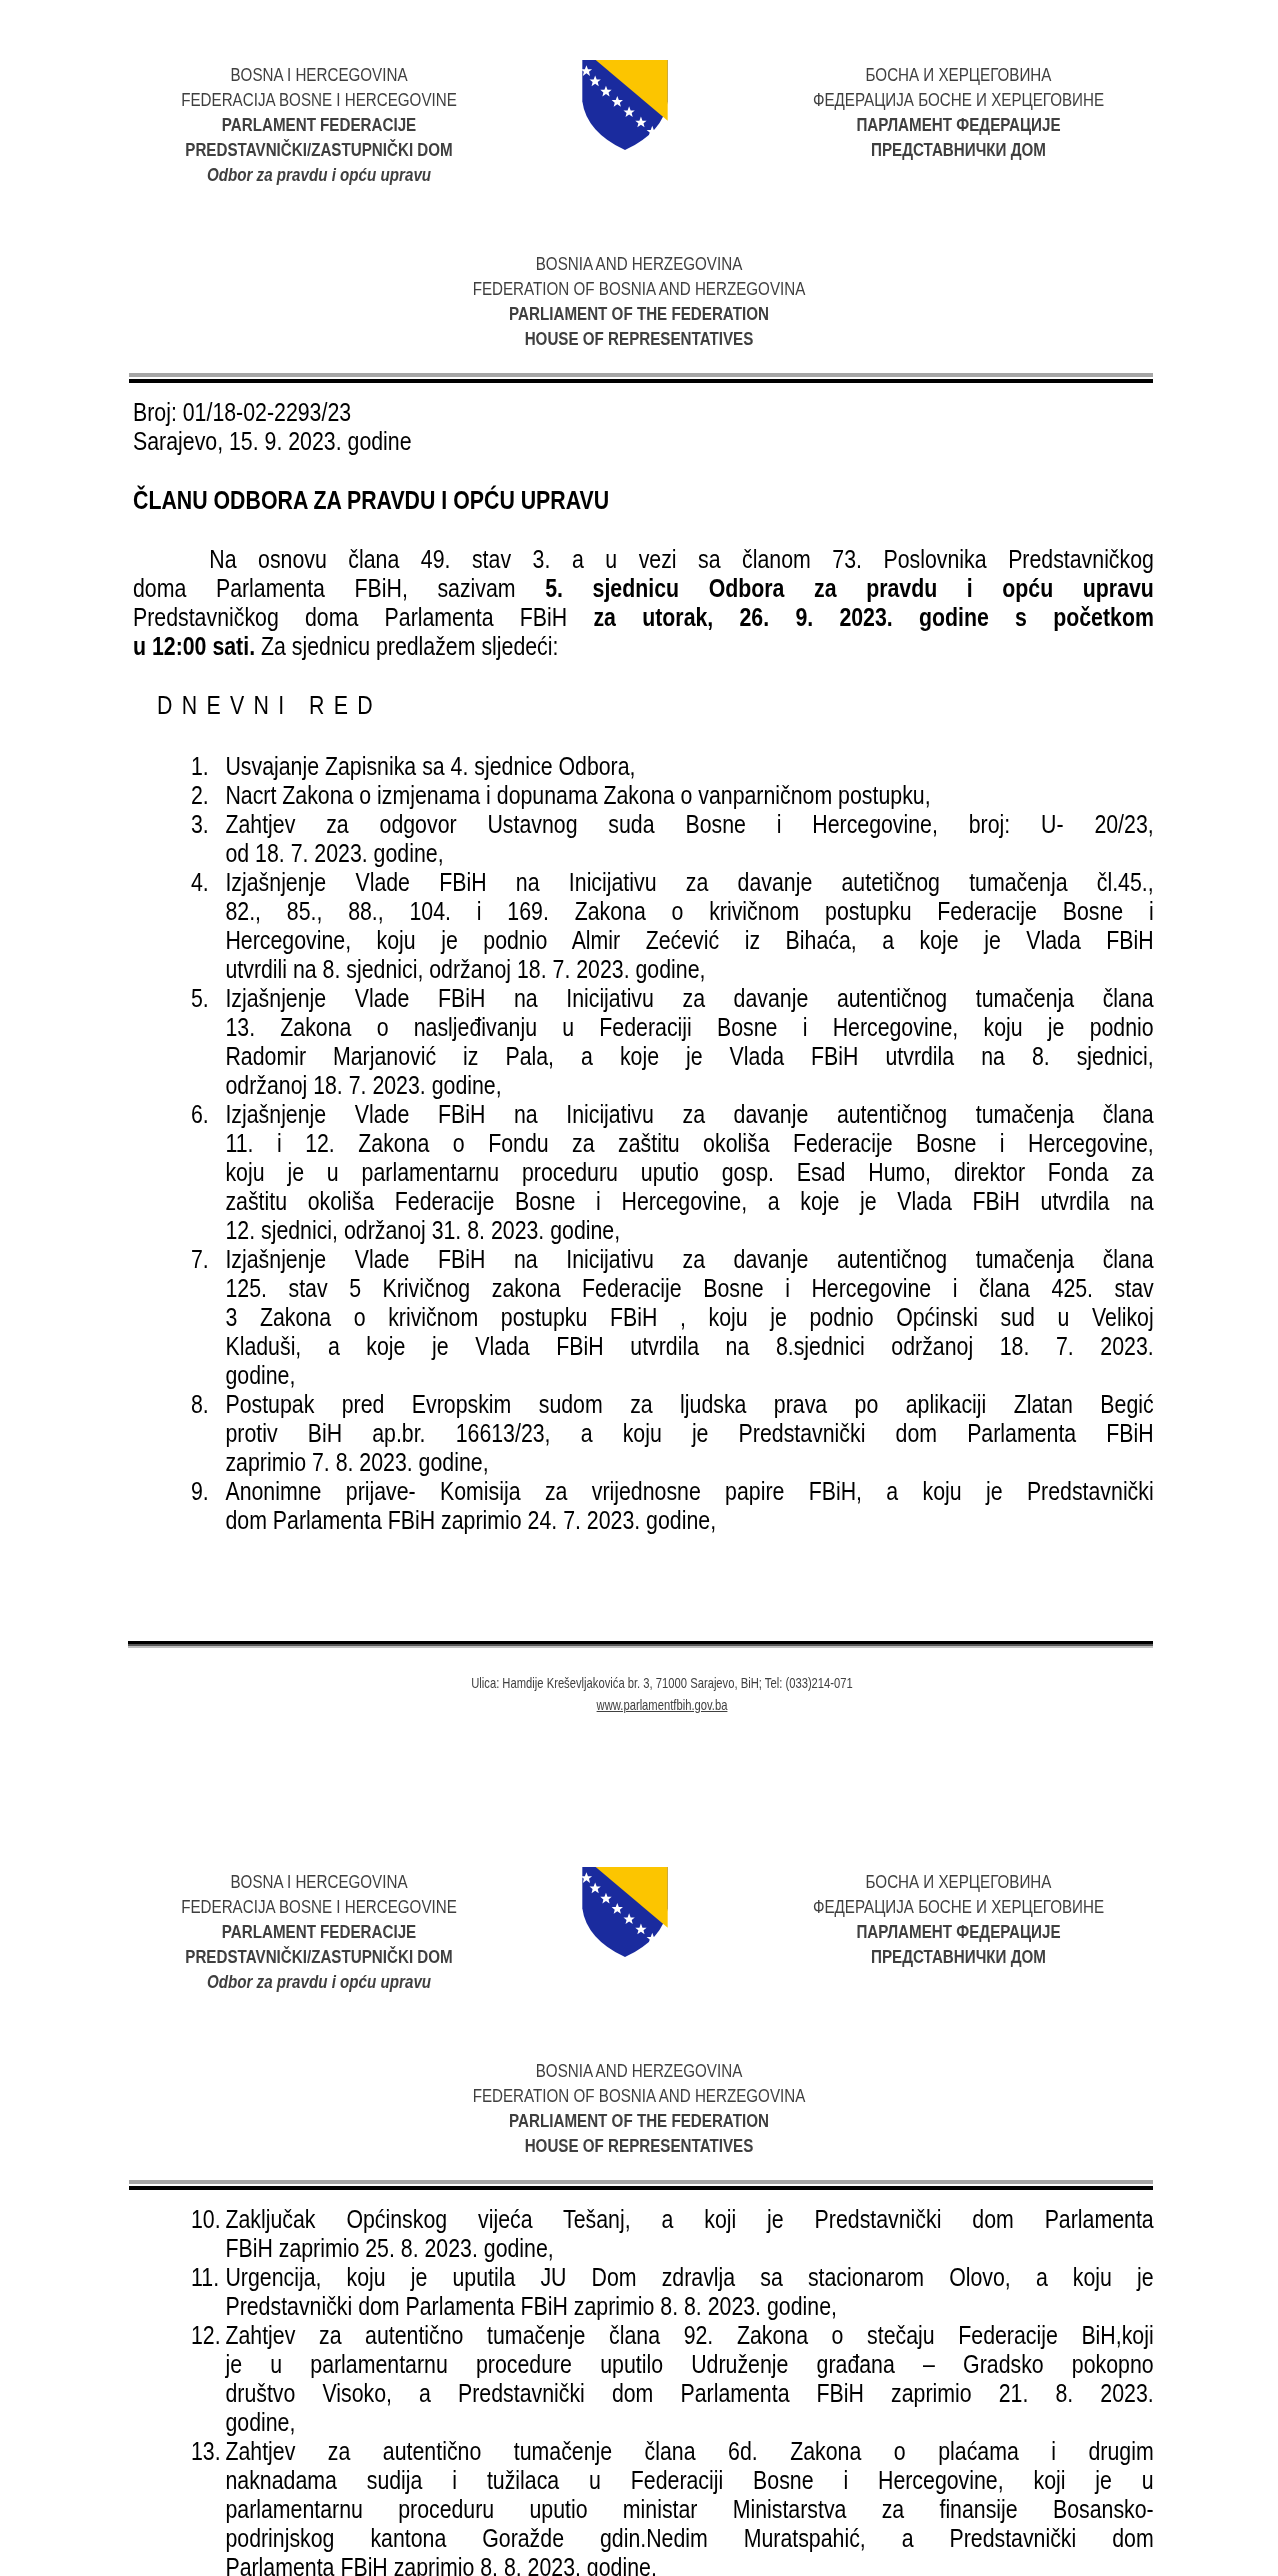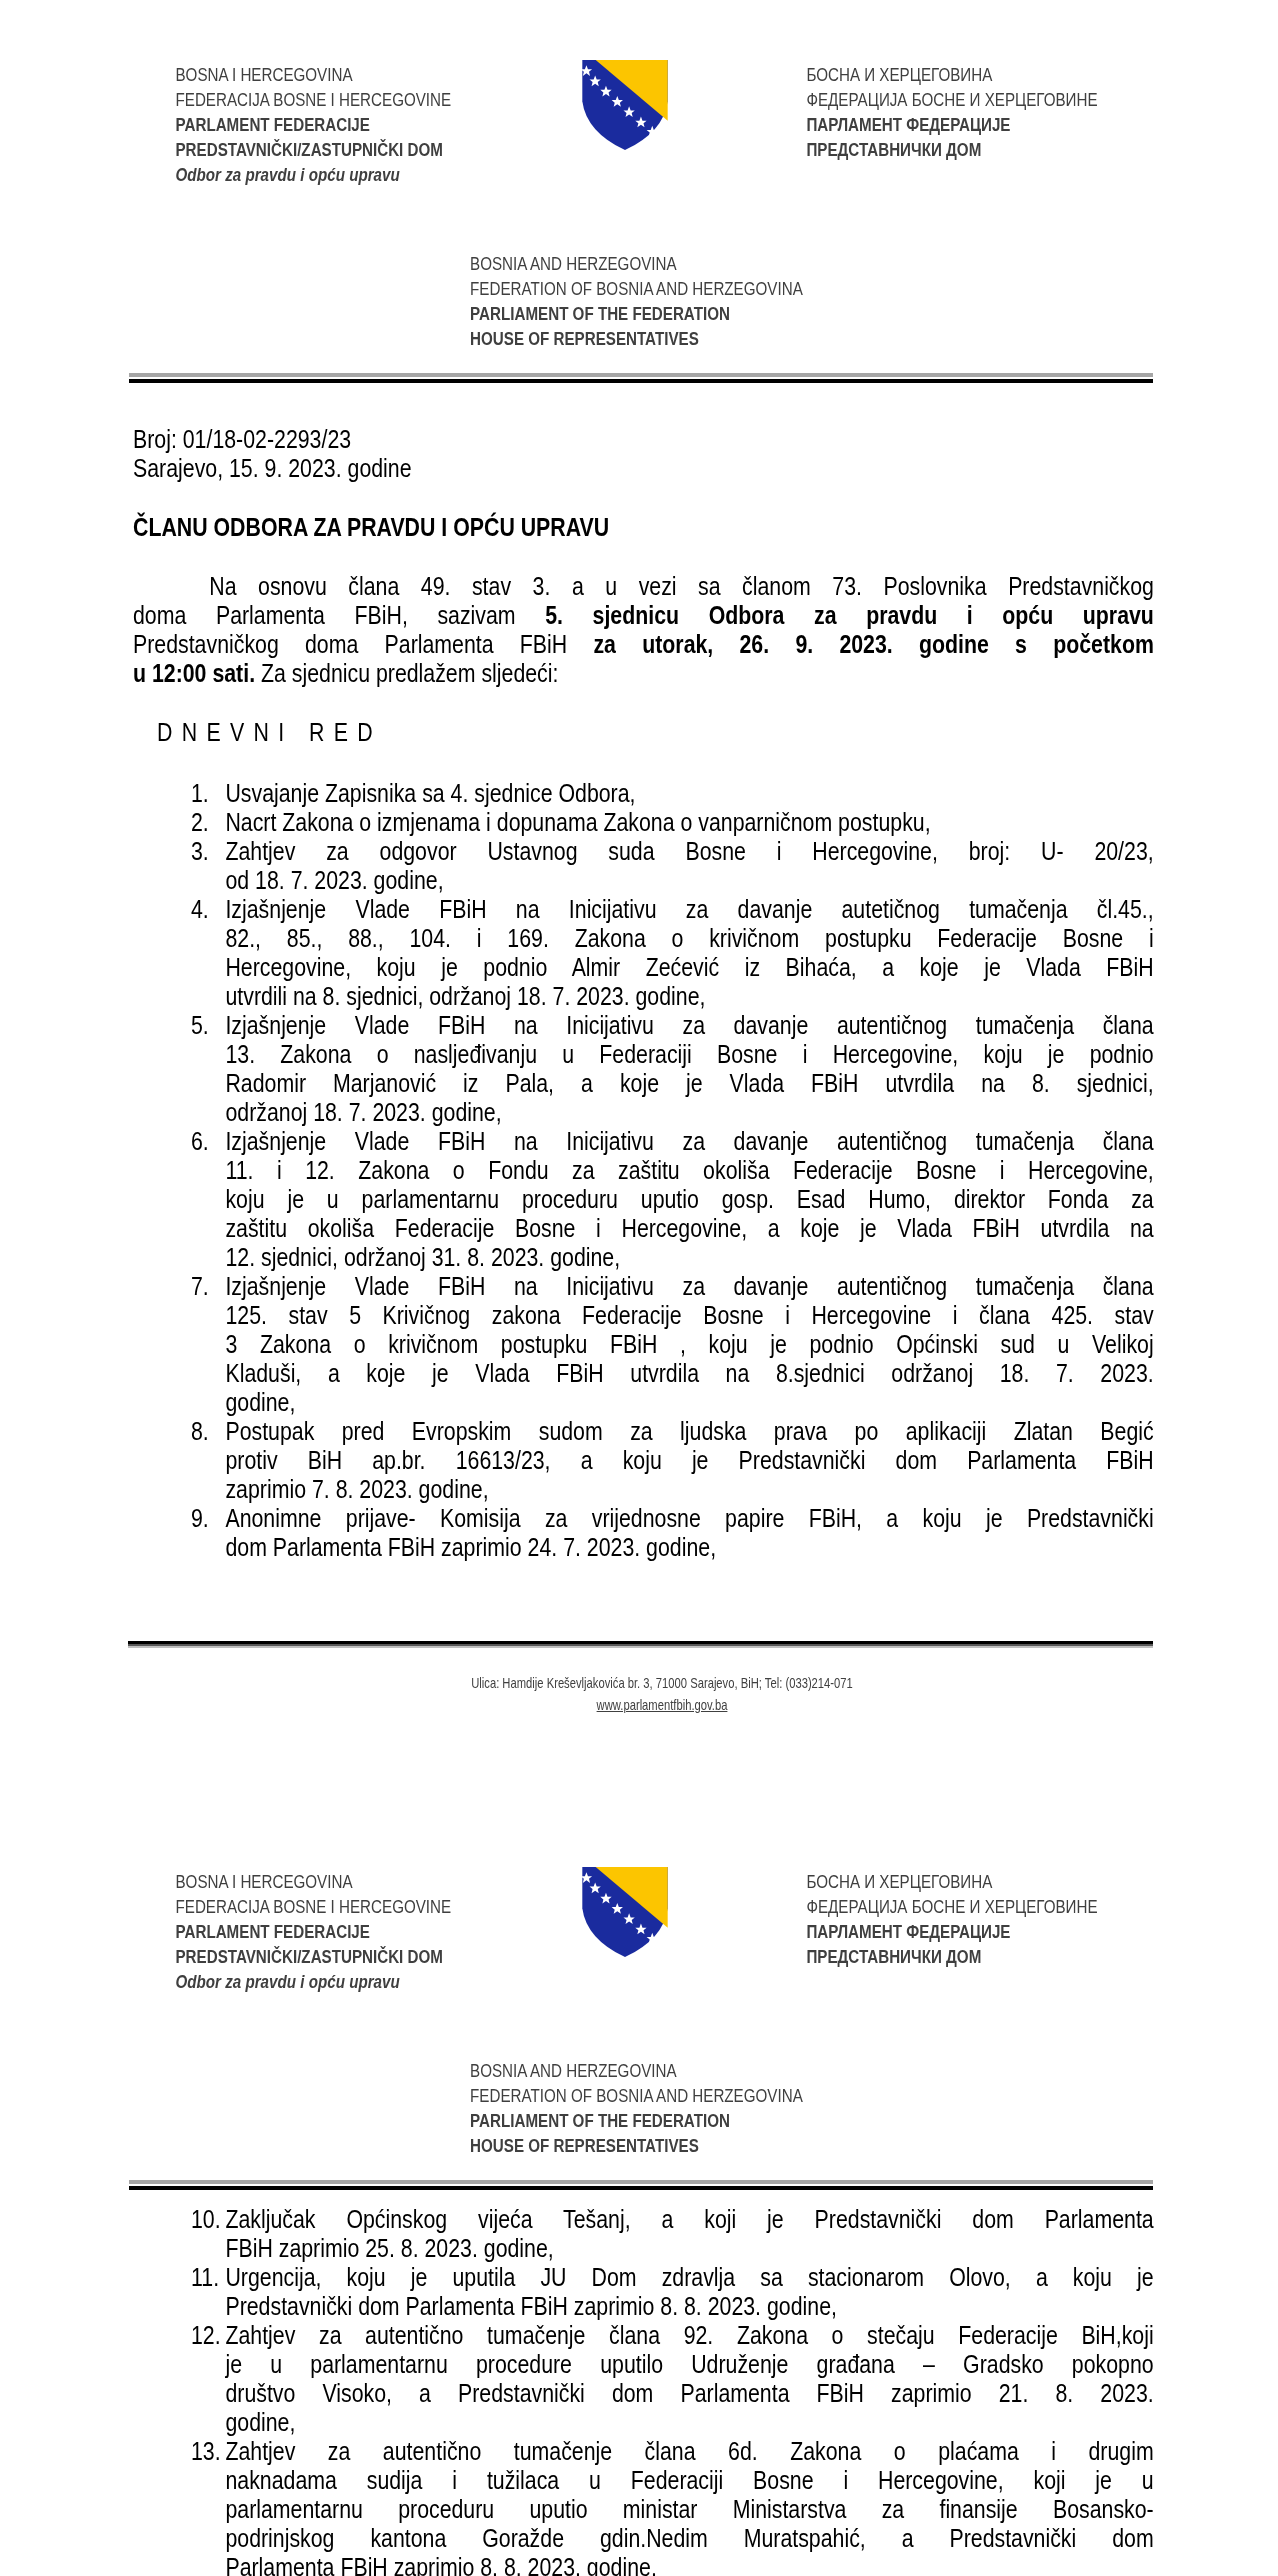--- a/index.html
+++ b/index.html
@@ -1,18 +1,18 @@
 <!DOCTYPE html>
 <html style="font-size:8.2px"><head>
 <meta charset="utf-8">
 <style>
   html, body { margin:0; padding:0; background:#ffffff; }
   body { width:1278px; height:3615px; position:relative; overflow:hidden; }
   .page { position:absolute; left:0; width:1278px; }
-  .hdr-col { position:absolute; text-align:left; color:#3f3f3f;
+  .hdr-col { position:absolute; text-align:center; color:#3f3f3f;
     font-family:"Liberation Sans", sans-serif; }
   .hdr-col div { height:25px; line-height:25px; font-size:18.5px; transform:scaleX(0.82); transform-origin:center; white-space:nowrap; }
   .hdr-col .b { font-weight:bold; }
   .hdr-col .i { font-style:italic; font-weight:bold; }
   .coat { position:absolute; width:88px; height:90px; }
   .sep-top { position:absolute; left:129px; width:1024px; }
   .sep-top .l1 { height:4.1px; background:#a6a6a6; }
   .sep-top .l2 { height:1.5px; background:#fff; }
   .sep-top .l3 { height:4.1px; background:#000; }
   .sep-bot { position:absolute; left:128px; width:1025px; }
@@ -72,21 +72,21 @@
     <div class="b">PARLIAMENT OF THE FEDERATION</div>
     <div class="b">HOUSE OF REPRESENTATIVES</div>
   </div>
 
   <div class="sep-top" style="top:373px;">
     <div class="l1"></div>
       <div class="l2"></div>
       <div class="l3"></div>
   </div>
 
-  <div class="body" style="left:133px; top:425px; width:1021px;">
+  <div class="body" style="left:133px; top:398px; width:1021px;">
     <div class="txt line">Broj: 01/18-02-2293/23</div>
     <div class="txt line">Sarajevo, 15. 9. 2023. godine</div>
     <div style="height:30px;"></div>
     <div class="txt line bold">ČLANU ODBORA ZA PRAVDU I OPĆU UPRAVU</div>
     <div style="height:30px;"></div>
 
     <div style="width:1245px; transform:scaleX(0.82); transform-origin:left top;">
       <div class="line just" style="padding-left:93px;"><span>Na osnovu člana 49. stav 3. a u vezi sa članom 73. Poslovnika Predstavničkog</span></div>
       <div class="line just"><span>doma Parlamenta FBiH, sazivam </span><span class="bold">5. sjednicu Odbora za pravdu i opću upravu</span></div>
       <div class="line just"><span>Predstavničkog doma Parlamenta FBiH </span><span class="bold">za utorak, 26. 9. 2023. godine  s početkom</span></div>

